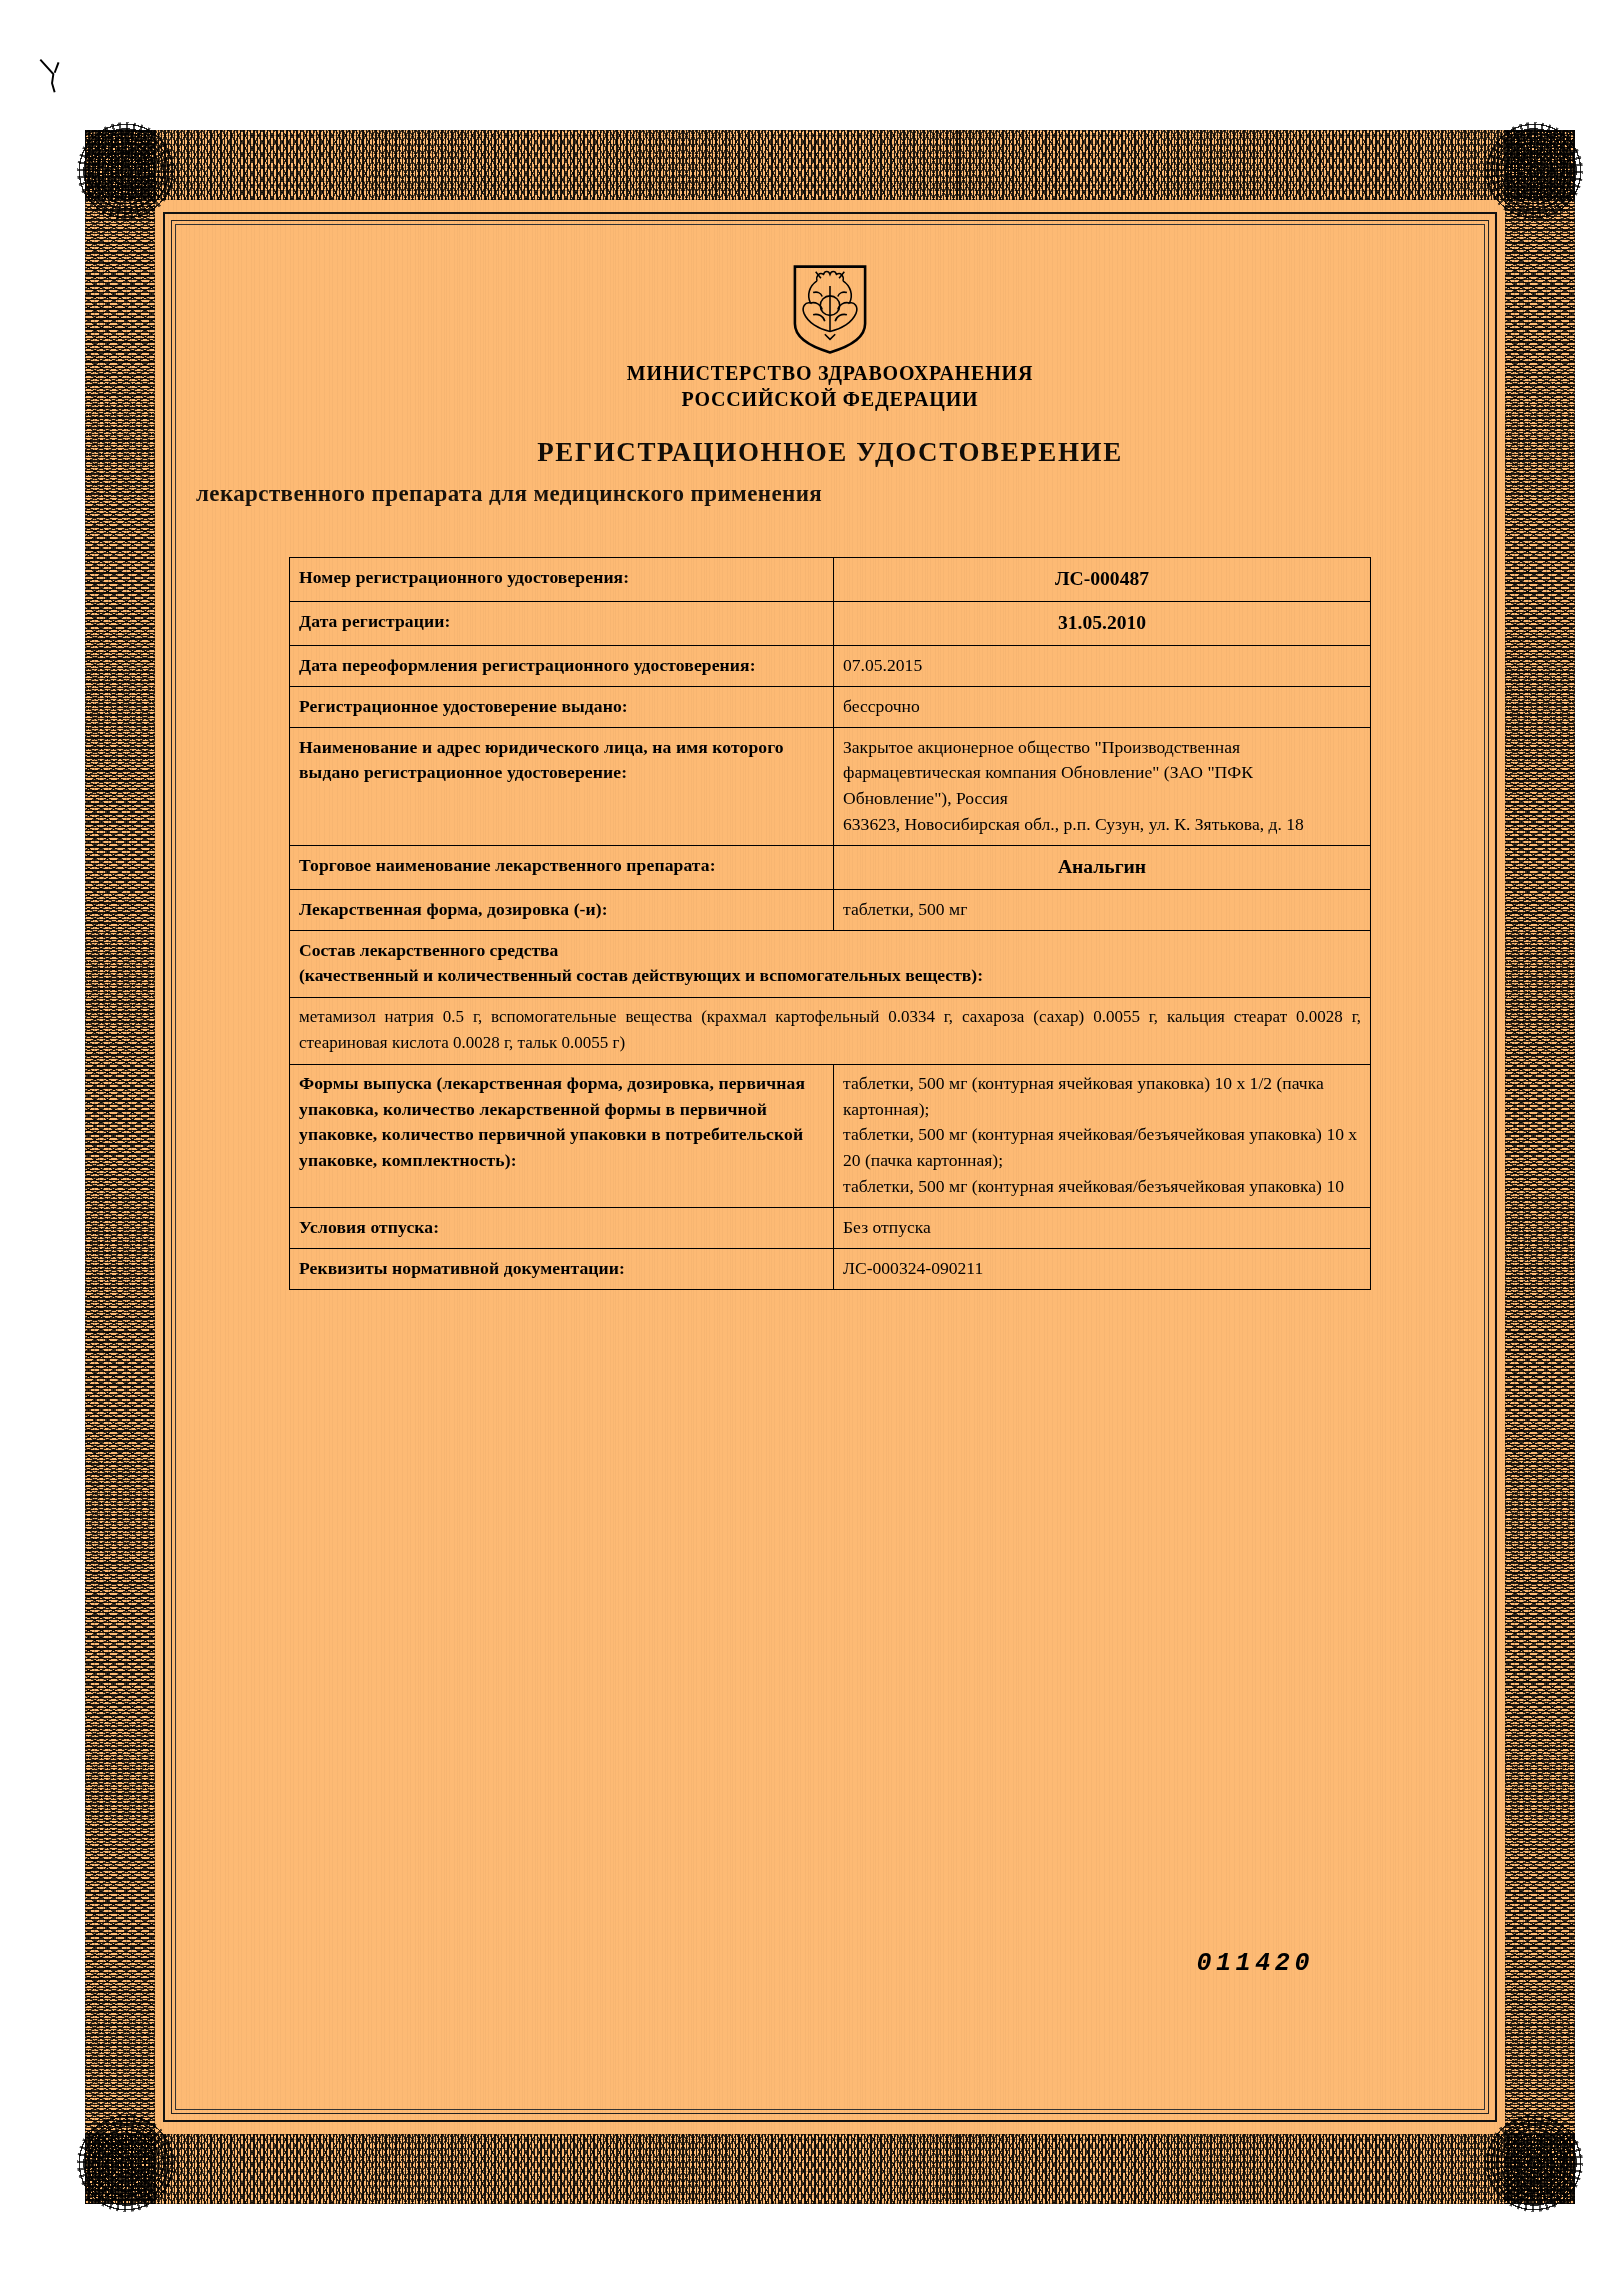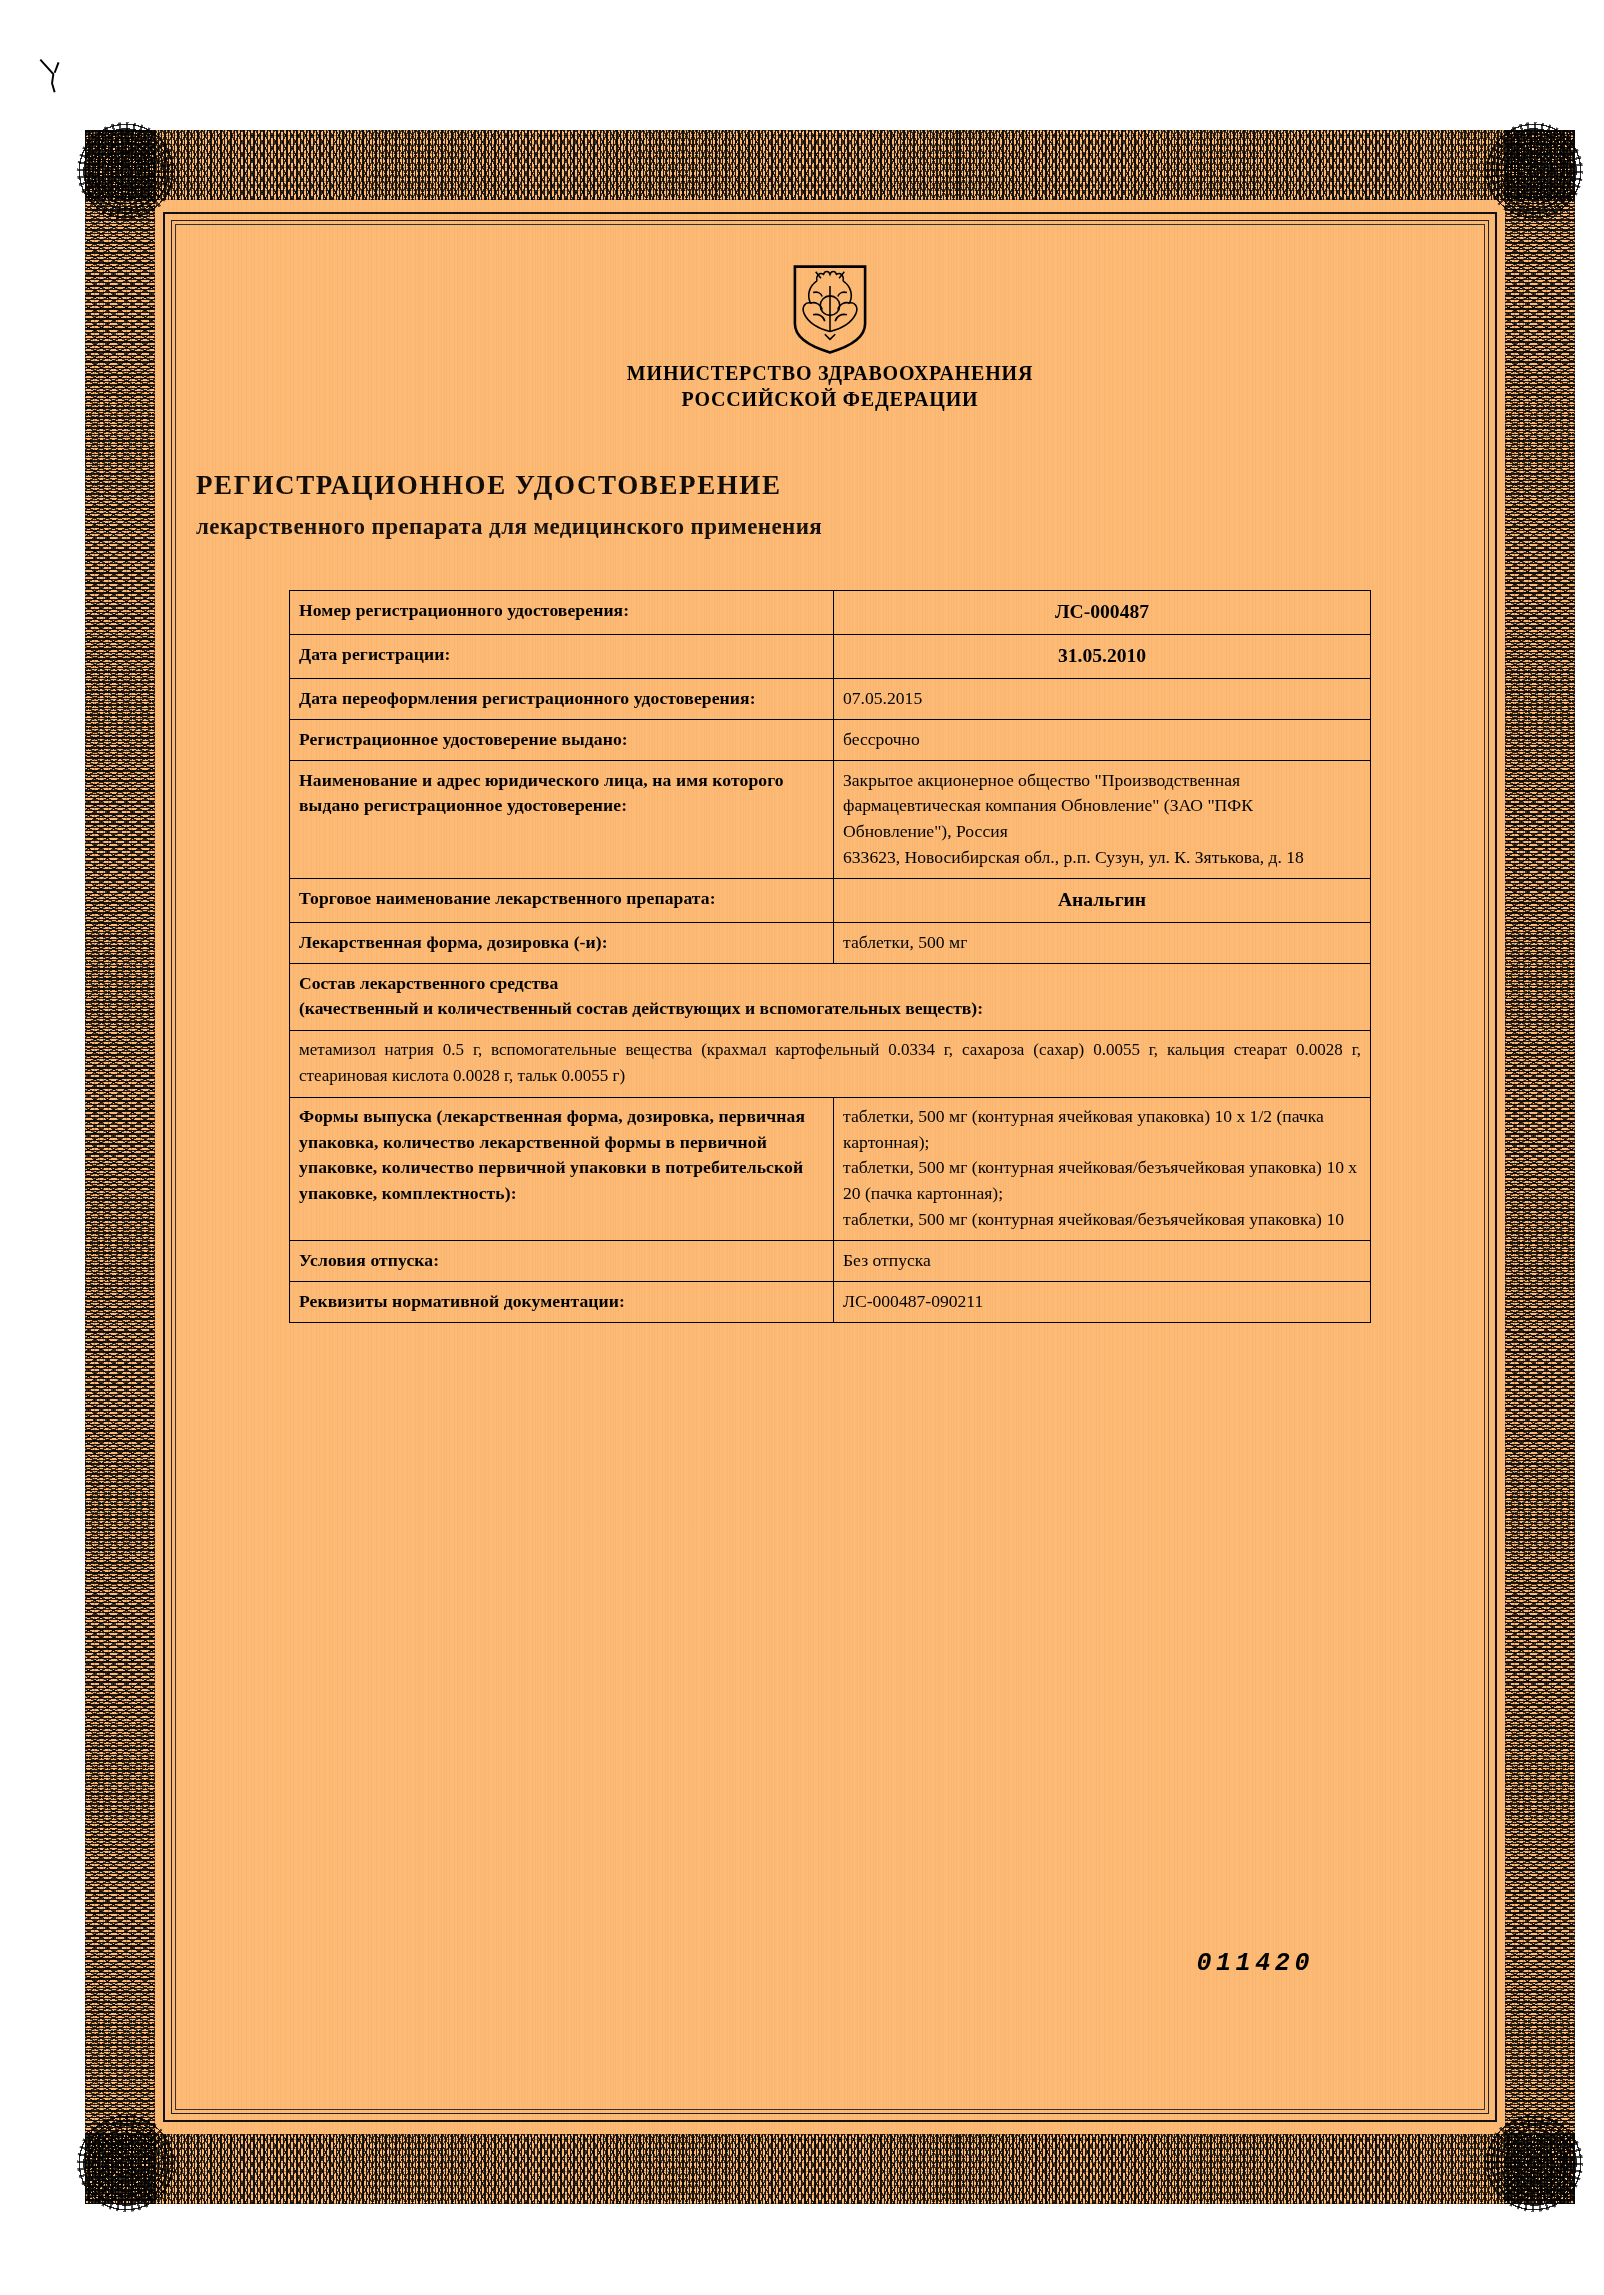--- a/index.html
+++ b/index.html
@@ -144,21 +144,22 @@
     text-align: center;
     margin-top: 3.9px;
     font-weight: bold;
     font-size: 20px;
     letter-spacing: 0.8px;
     line-height: 1.30;
     text-transform: uppercase;
     filter: blur(0.2px);
   }
   .doc-title {
-    margin-top: 58px;
+    text-align: center;
+    margin-top: 25px;
     font-weight: bold;
     font-size: 27px;
     letter-spacing: 1.6px;
     text-transform: uppercase;
     filter: blur(0.3px);
     opacity: 0.93;
   }
   .doc-subtitle {
     text-align: left;
     margin-top: 13px;
@@ -363,21 +364,21 @@
 таблетки, 500 мг (контурная ячейковая/безъячейковая упаковка) 10</td>
           </tr>
 
           <tr>
             <td class="label vmid">Условия отпуска:</td>
             <td class="value vmid">Без отпуска</td>
           </tr>
 
           <tr>
             <td class="label vmid">Реквизиты нормативной документации:</td>
-            <td class="value vmid">ЛС-000487-090211</td>
+            <td class="value vmid">ЛС-000324-090211</td>
           </tr>
 
         </tbody>
       </table>
     </div>
 
     <div class="serial">011420</div>
 
   </div>
 

